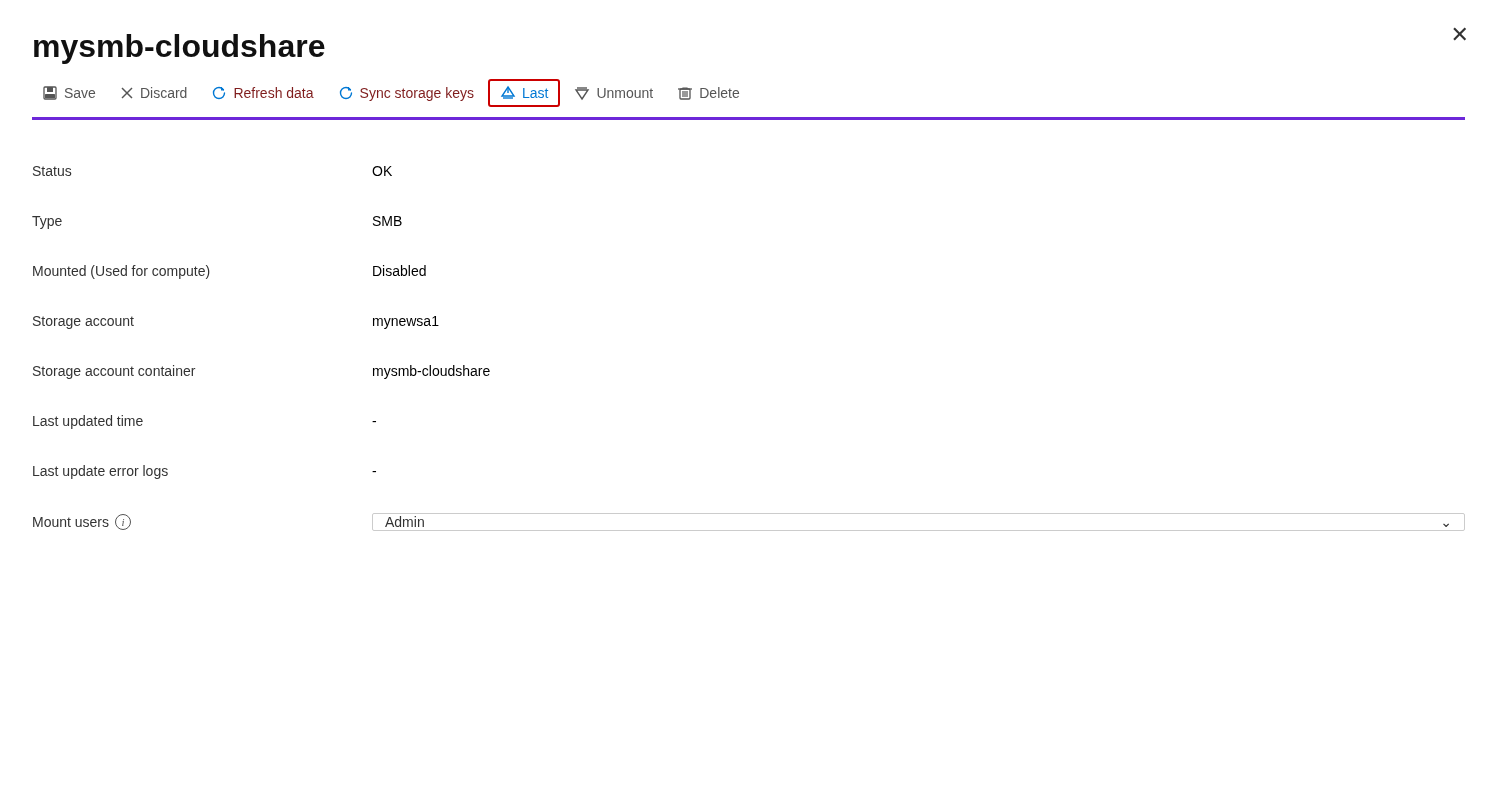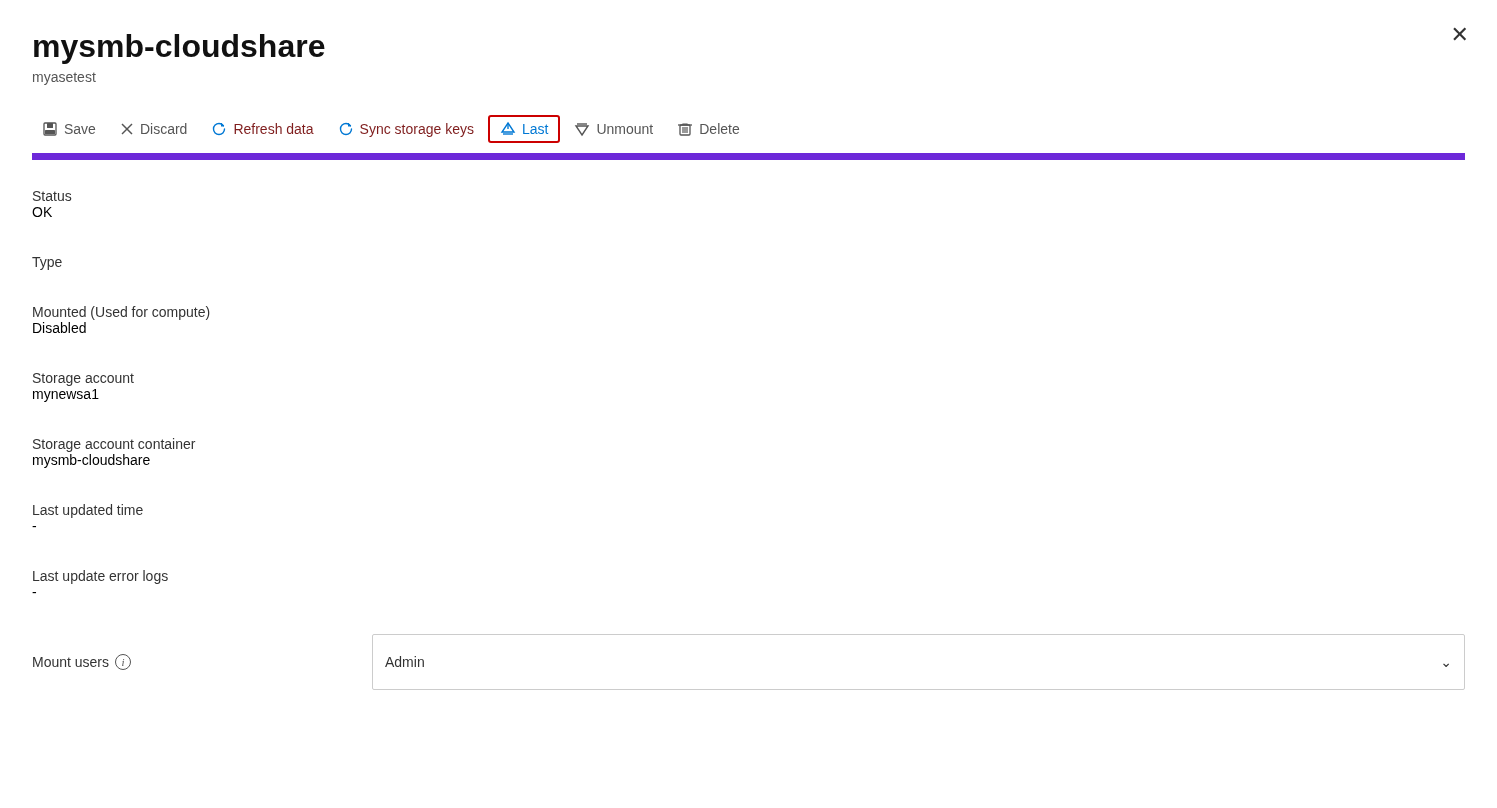--- a/index.html
+++ b/index.html
@@ -37,22 +37,22 @@
     .panel-subtitle {
       font-size: 14px;
       color: #555;
       margin-bottom: 20px;
     }
     .toolbar {
       display: flex;
       align-items: center;
       gap: 4px;
       padding: 10px 0;
-      border-bottom: 7px solid #6d28d9;
-      margin-bottom: 0;
+      border-bottom: 3px solid #6d28d9;
+      margin-bottom: 15px;
     }
     .toolbar-btn {
       display: flex;
       align-items: center;
       gap: 6px;
       padding: 6px 10px;
       background: none;
       border: none;
       cursor: pointer;
       font-size: 14px;
@@ -69,24 +69,23 @@
       border: 2px solid #c00;
       border-radius: 3px;
       color: #0078d4;
       padding: 4px 10px;
     }
     .content {
       padding: 10px 0;
     }
     .field-row {
       display: flex;
-      align-items: flex-start;
+      align-items: flex-end;
       padding: 16px 0;
       border-bottom: none;
-      flex-direction: column;
     }
     .field-label {
       width: 340px;
       min-width: 340px;
       font-size: 14px;
       color: #333;
       display: flex;
       align-items: center;
       gap: 6px;
       padding-top: 2px;
@@ -109,21 +108,21 @@
       display: flex;
       align-items: center;
       gap: 6px;
     }
     .select-dropdown {
       flex: 1;
       display: flex;
       align-items: center;
       border: 1px solid #ccc;
       border-radius: 2px;
-      padding: 19px 12px;
+      padding: 0 12px;
       font-size: 14px;
       background: #fff;
       cursor: pointer;
       justify-content: space-between;
     }
     .info-icon {
       display: inline-flex;
       align-items: center;
       justify-content: center;
       width: 16px;
@@ -140,21 +139,20 @@
 </head>
 <body>
 
 <div class="panel">
 
   <button class="panel-close">
     <span>✕</span>
   </button>
 
   <div class="panel-title">mysmb-cloudshare</div>
-  <div class="panel-subtitle">myasetest</div>
 
   <div class="toolbar">
 
     <button class="toolbar-btn">
       <span class="icon">
         <svg width="16" height="16" viewBox="0 0 16 16" fill="none" xmlns="http://www.w3.org/2000/svg">
           <rect x="2" y="2" width="12" height="12" rx="1" stroke="#555" stroke-width="1.3" fill="none"></rect>
           <rect x="5" y="2" width="6" height="5" rx="0.5" fill="#555"></rect>
           <rect x="3" y="9" width="10" height="4" rx="0.5" fill="#555"></rect>
         </svg>
@@ -230,20 +228,21 @@
 
   <div class="content">
 
     <div class="field-row">
       <div class="field-label">Status</div>
       <div class="field-value">OK</div>
     </div>
 
     <div class="field-row">
       <div class="field-label">Type</div>
+      <div class="field-value">SMB</div>
     </div>
 
     <div class="field-row">
       <div class="field-label">Mounted (Used for compute)</div>
       <div class="field-value">Disabled</div>
     </div>
 
     <div class="field-row">
       <div class="field-label">Storage account</div>
       <div class="field-value">mynewsa1</div>

